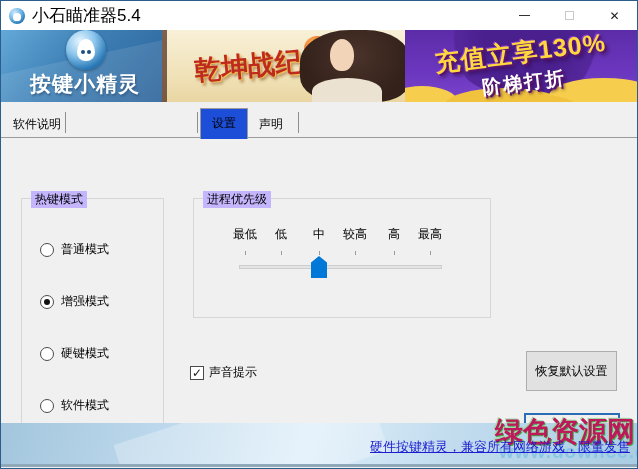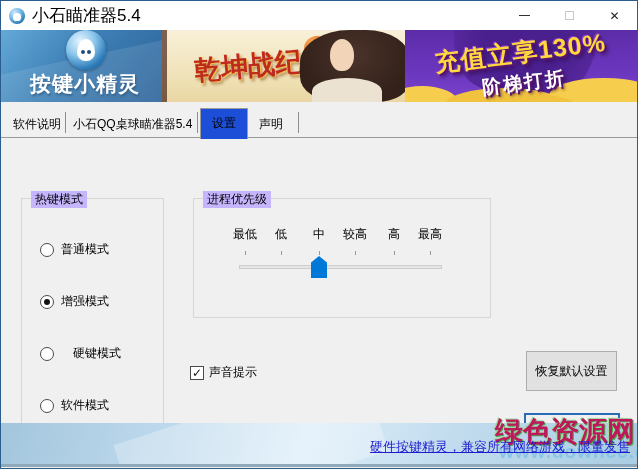--- a/index.html
+++ b/index.html
@@ -87,21 +87,21 @@
   .groupbox .legend { position:absolute; top:-8px; left:9px; background:#c4b5fd; padding:0 4px;
     font-size:12px; color:#000; white-space:nowrap; }
   #hotkey-box { left:20px; top:60px; width:143px; height:300px; }
   #priority-box { left:192px; top:60px; width:298px; height:120px; }
 
   .radio-row { position:absolute; left:18px; display:flex; align-items:center; }
   .radio { width:14px; height:14px; border:1px solid #4a4a4a; border-radius:50%; background:#fff; position:relative; flex:none; }
   .radio-row.checked .radio::after { content:""; position:absolute; left:3px; top:3px; width:6px; height:6px;
     border-radius:50%; background:#111; }
   .radio-label { margin-left:7px; font-size:12px; color:#000; white-space:nowrap; }
-  #radio0 { top:42px; } #radio1 { top:94px; } #radio2 { top:146px;gap:12px; } #radio3 { top:198px; }
+  #radio0 { top:42px; } #radio1 { top:94px; } #radio2 { top:146px; } #radio3 { top:198px; }
 
   .slider-label { position:absolute; top:27px; transform:translateX(-50%); font-size:12px; color:#000; white-space:nowrap; }
   .slider-tick { position:absolute; top:52px; width:1px; height:4px; background:#9a9a9a; }
   .slider-track { position:absolute; left:45px; top:66px; width:203px; height:4px;
     background:#e4e4e4; border:1px solid #cdcdcd; }
   .slider-thumb { position:absolute; top:57px; width:16px; height:22px; background:#0078d7;
     clip-path:polygon(50% 0, 100% 30%, 100% 100%, 0 100%, 0 30%); }
 
   .checkbox-row { position:absolute; left:189px; top:226px; display:flex; align-items:center; }
   .checkbox { width:14px; height:14px; border:1px solid #4a4a4a; background:#fff; position:relative; flex:none;
@@ -173,21 +173,20 @@
       <div class="promo">
         <div class="promo-l1">充值立享130%</div>
         <div class="promo-l2">阶梯打折</div>
       </div>
     </div>
   </div>
 
   <div class="tabstrip">
     <div class="tab" id="tab0">软件说明</div>
     <div class="tab-sep" id="sep0"></div>
-    <div class="tab" id="tab1">小石QQ桌球瞄准器5.4</div>
     <div class="tab-sep" id="sep1"></div>
     <div class="tab selected" id="tab2">设置</div>
     <div class="tab" id="tab3">声明</div>
     <div class="tab-sep" id="sep3"></div>
   </div>
 
   <div class="content">
 
     <div class="groupbox" id="hotkey-box">
       <div class="legend">热键模式</div>

